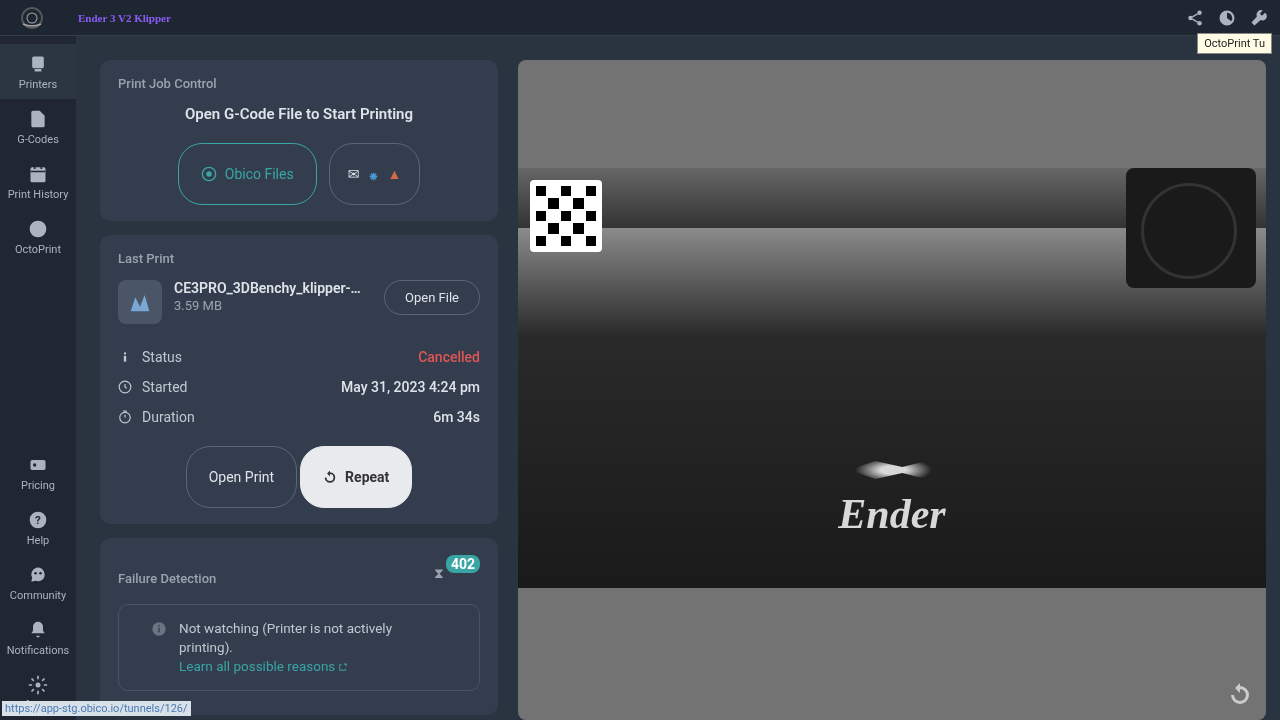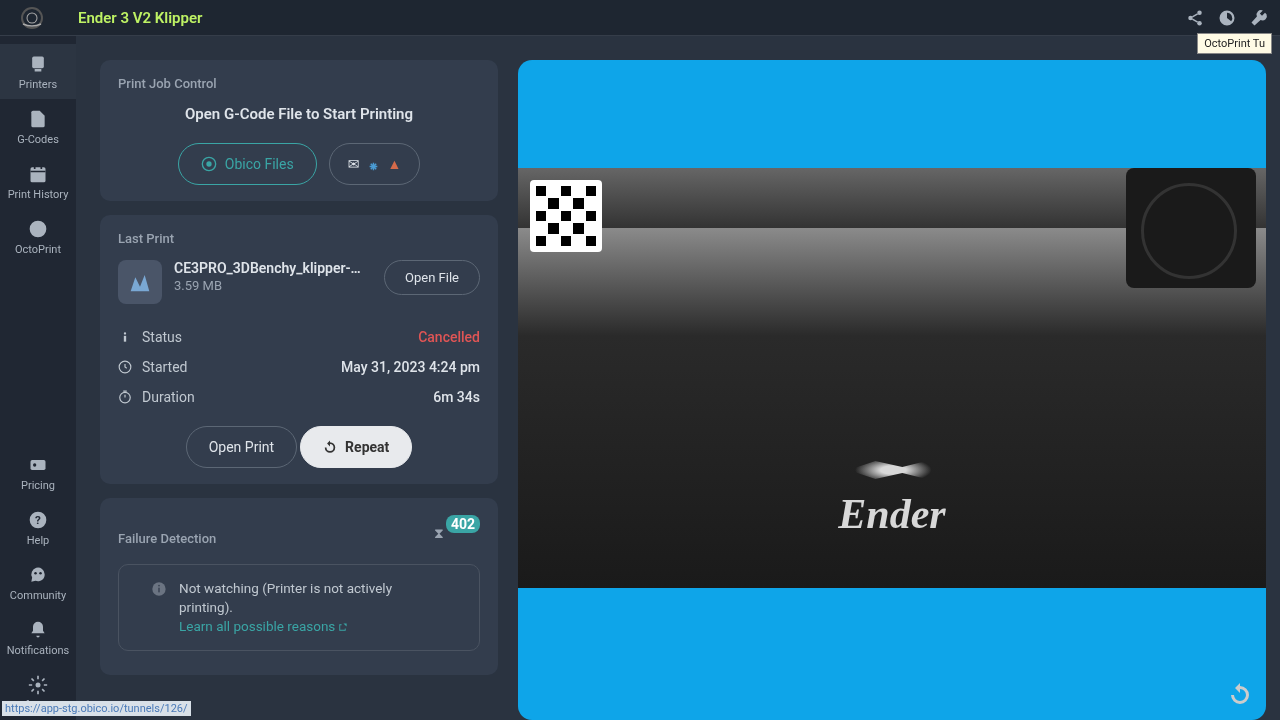--- a/index.html
+++ b/index.html
@@ -1,39 +1,39 @@
 <!DOCTYPE html>
 <html><head>
 <meta charset="utf-8">
 <style>
 * { margin: 0; padding: 0; box-sizing: border-box; font-family: -apple-system, BlinkMacSystemFont, "Segoe UI", Roboto, sans-serif; }
 body { background: #2a3340; color: #c0c8d0; width: 1280px; height: 720px; overflow: hidden; }
 
 .topbar { height: 36px; background: #1e2631; display: flex; align-items: center; padding: 0 12px 0 78px; position: fixed; top:0; left:0; right:0; z-index:10; border-bottom: 1px solid #353d49;}
 .topbar .logo { position: absolute; left: 20px; top: 6px; width: 24px; height: 24px; }
-.topbar .title { font-size: 15px; font-weight: 600; color: #bef264; }
+.topbar .title { font-size: 11px; font-weight: 600; color: #8b5cf6; font-family: Liberation Serif, serif; }
 .topbar .right { margin-left: auto; display: flex; gap: 14px; align-items: center; }
 .topbar .right .ticon { width: 18px; height: 18px; fill: #aab3be; cursor: pointer; }
 .tooltip { position: absolute; right: 8px; top: 33px; background: #fffbe5; color: #222; font-size: 11px; padding: 3px 6px; border:1px solid #888; }
 
 .sidebar { position: fixed; left:0; top:36px; bottom:0; width:76px; background: #202733; display:flex; flex-direction:column; align-items:center; padding-top: 8px; }
 .sidebar .item { width:100%; text-align:center; padding: 10px 0 8px; cursor:pointer; color:#aab3be; font-size:11px; }
 .sidebar .item.active { background:#2c3542; }
 .sidebar .item svg { width:20px; height:20px; fill:#aab3be; display:block; margin:0 auto 4px; }
 .sidebar .spacer { flex:1; }
 
 .main { position: absolute; left:76px; top:36px; right:0; bottom:0; display:flex; gap: 20px; padding: 24px 14px 0 24px; }
 .leftcol { width: 398px; display:flex; flex-direction:column; gap: 14px; }
 .card { background: #333d4d; border-radius: 10px; padding: 16px 18px; }
 .card h3 { font-size: 13px; font-weight: 500; color: #9aa4b1; margin-bottom: 14px; }
 
 .ctr { text-align:center; }
 .open-gcode { font-size: 15px; font-weight:600; color:#dfe4ea; margin-bottom: 20px; }
 .btnrow { display:flex; justify-content:center; gap:12px; }
-.btn { border-radius: 24px; padding: 12px 22px; font-size:14px; cursor:pointer; display:inline-flex; align-items:center; gap:8px; border:1.5px solid #5c6775; background:transparent; color:#dfe4ea; }
+.btn { border-radius: 24px; padding: 22px 22px; font-size:14px; cursor:pointer; display:inline-flex; align-items:center; gap:8px; border:1.5px solid #5c6775; background:transparent; color:#dfe4ea; }
 .btn.teal { border-color:#3aa5a5; color:#3aa5a5; }
 .btn.teal svg{ width:16px;height:16px;fill:#3aa5a5;}
 .btn.icons { padding: 10px 18px; gap:10px; }
 .btn.icons span{font-size:14px;}
 .btn.filled { background:#e8eaed; color:#333; border-color:#e8eaed; font-weight:700;}
 .btn.filled svg{width:14px;height:14px;fill:#333;}
 
 .lastprint-file { display:flex; align-items:flex-start; gap:12px; margin-bottom: 18px; }
 .thumb { width:44px; height:44px; background:#4a5568; border-radius:8px; display:flex; align-items:center; justify-content:center;}
 .thumb svg{width:28px;height:28px;fill:#7aa8d4;}
@@ -53,21 +53,21 @@
 .failure-head{display:flex;justify-content:space-between;align-items:center;}
 .badge{display:inline-flex;align-items:center;background:#3aa5a5;color:#fff;font-size:14px;font-weight:700;padding:1px 5px;border-radius:8px;position:relative;top:-4px;}
 .hourglass{font-size:14px;color:#9aa4b1;margin-right:2px;margin-top:6px;}
 
 .alertbox { border:1px solid #4a5361; border-radius:10px; padding: 14px 32px; margin-top:18px; display:flex; gap:12px; align-items:flex-start;}
 .alertbox .ai{width:16px;height:16px;fill:#6b7482;flex-shrink:0;margin-top:2px;}
 .alertbox .msg{font-size:13.5px;color:#c0c8d0;line-height:1.4;}
 .alertbox .link{color:#3aa5a5;cursor:pointer;}
 .alertbox .link svg{width:11px;height:11px;fill:#3aa5a5;vertical-align:middle;margin-left:2px;}
 
-.rightcol { flex:1; background:#0ea5e9; border-radius:14px; position:relative; overflow:hidden; min-height:632px;}
+.rightcol { flex:1; background:#737373; border-radius:8px; position:relative; overflow:hidden; min-height:632px;}
 .camera-view{position:absolute;top:108px;left:0;right:0;height:420px;background:linear-gradient(180deg,#b8b8b8 0%,#888 15%,#2a2a2a 40%,#1a1a1a 100%);}
 .gantry{position:absolute;top:0;left:0;right:0;height:60px;background:linear-gradient(180deg,#666 0%,#333 100%);}
 .qr{position:absolute;top:12px;left:12px;width:72px;height:72px;background:#fff;border-radius:4px;display:grid;grid-template-columns:repeat(5,1fr);grid-template-rows:repeat(5,1fr);gap:2px;padding:6px;}
 .qr div{background:#000;}
 .qr div:nth-child(2n){background:#fff;}
 .fan{position:absolute;top:0;right:10px;width:130px;height:120px;background:#1a1a1a;border-radius:8px;}
 .fan::before{content:"";position:absolute;top:15px;left:15px;width:90px;height:90px;border:3px solid #333;border-radius:50%;}
 .ender-logo{position:absolute;bottom:50px;left:50%;transform:translateX(-50%);color:#d8d8d8;font-size:42px;font-weight:700;font-style:italic;font-family:Georgia,serif;}
 .ender-logo::before{content:"";position:absolute;top:-35px;left:10px;width:90px;height:30px;background:radial-gradient(ellipse,#d8d8d8 20%,transparent 60%);clip-path:polygon(0 50%,30% 20%,60% 40%,100% 10%,100% 90%,60% 60%,30% 80%);}
 .reload-icon{position:absolute;bottom:14px;right:14px;width:24px;height:24px;fill:#ccc;cursor:pointer;}

